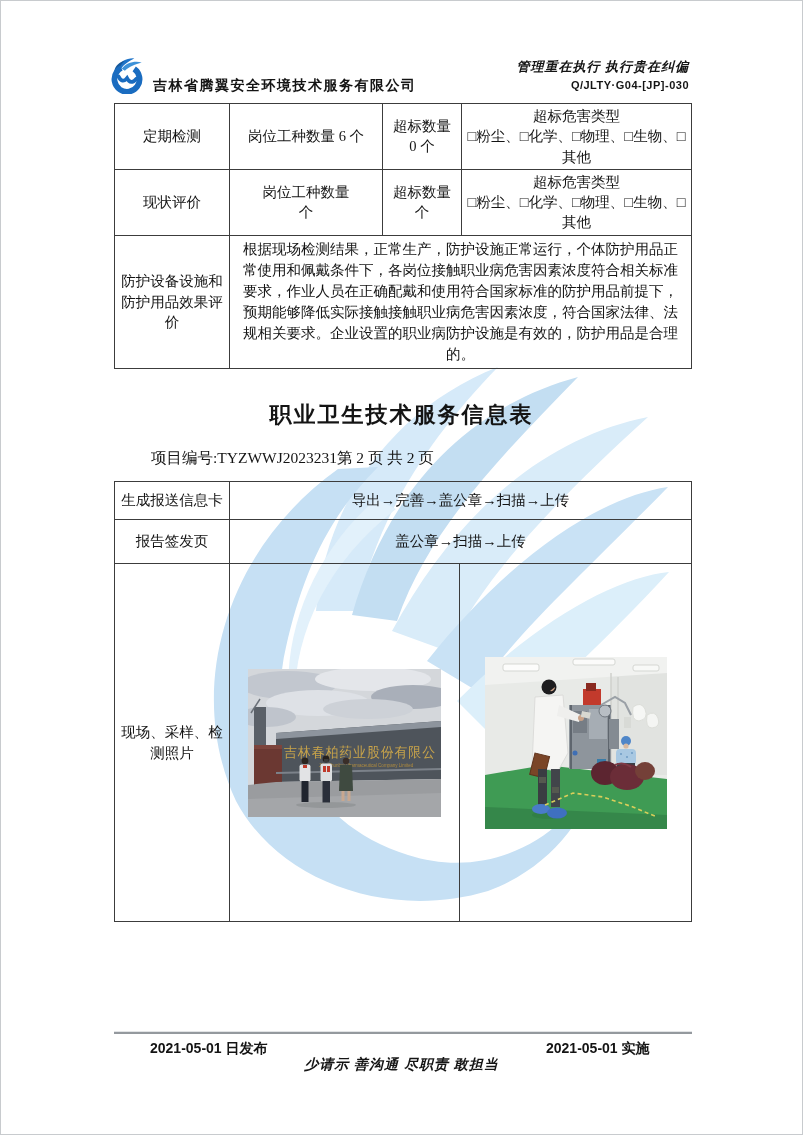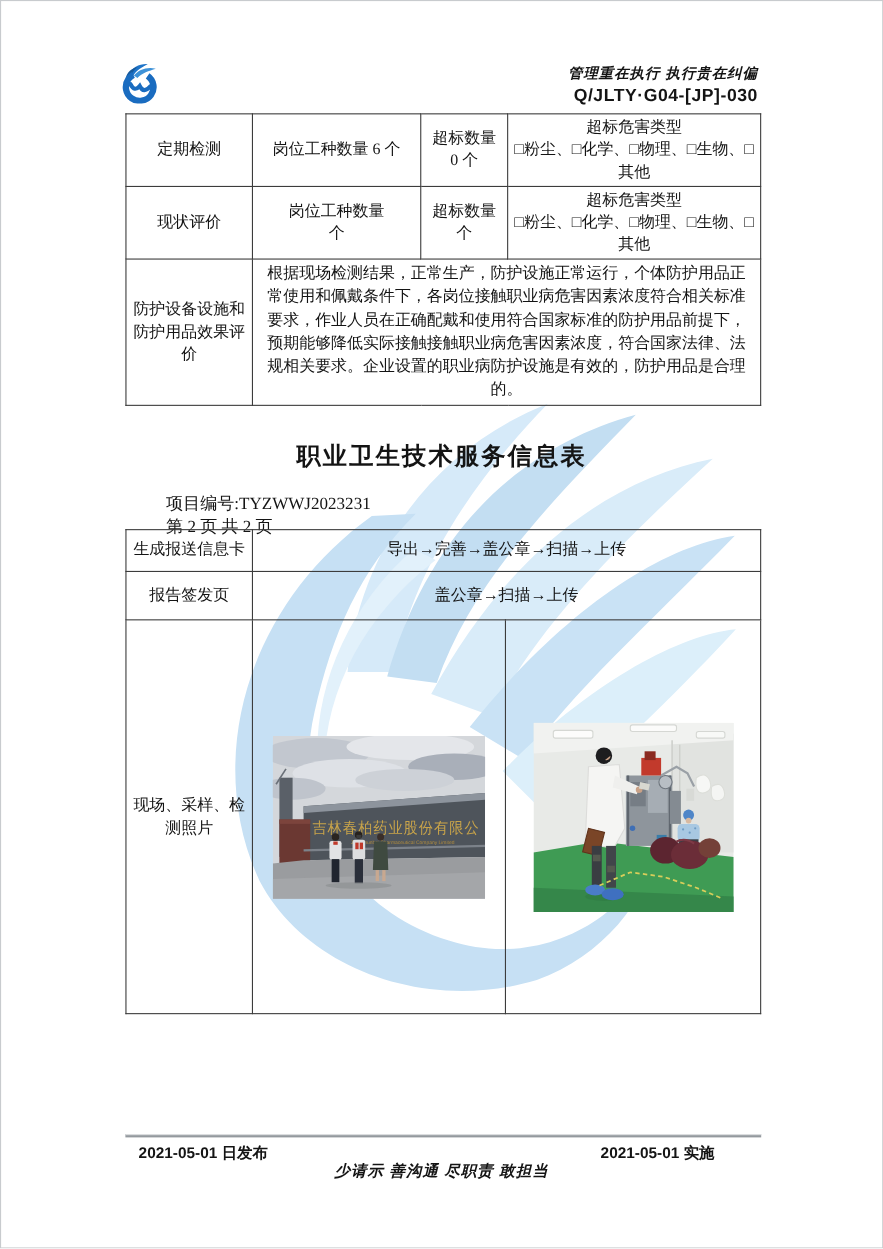--- a/index.html
+++ b/index.html
@@ -8,53 +8,53 @@
         font-family:"Liberation Serif", serif;color:#141414;}
   .wm{position:absolute;left:165px;top:348px;width:505px;height:565px;z-index:0;}
 
   
   .logo{position:absolute;left:104px;top:55px;width:44px;height:38px;z-index:2;}
   .company{position:absolute;left:152px;top:76px;z-index:2;
            font-family:"Liberation Sans",sans-serif;font-weight:bold;font-size:14px;letter-spacing:1.5px;}
   .header-right{position:absolute;top:57px;right:113px;text-align:right;z-index:2;
                 font-family:"Liberation Sans",sans-serif;}
   .header-slogan{font-weight:bold;font-style:italic;font-size:13px;letter-spacing:1px;margin-left:24px;}
-  .doc-number{font-weight:bold;font-size:16px;margin-top:3px;letter-spacing:0.5px;}
+  .doc-number{font-weight:bold;font-size:11px;margin-top:3px;letter-spacing:0.5px;}
 
   
   table{border-collapse:collapse;table-layout:fixed;background:transparent;}
   td{border:1px solid #3c3c3c;text-align:center;vertical-align:middle;
      font-size:14.5px;line-height:1.4;padding:2px 4px;background:transparent;}
   .t1{position:absolute;left:113px;top:102px;width:577px;z-index:1;}
   .t2{position:absolute;left:113px;top:480px;width:577px;z-index:1;}
   .t1 tr.r1{height:58px;}
   .t1 tr.r2{height:62px;}
   .t1 tr.r3{height:106px;}
   .t2 tr.r1{height:38px;}
   .t2 tr.r2{height:44px;}
   .t2 tr.r3{height:358px;}
   .conclusion{text-align:center;padding:3px 8px;line-height:1.45;}
 
   
   .sheet-title{position:absolute;left:0;top:399px;width:100%;text-align:center;z-index:1;
                font-family:"Liberation Sans",sans-serif;font-weight:bold;font-size:22px;letter-spacing:2px;}
   .meta{position:absolute;left:150px;top:447px;width:502px;display:flex;
-        font-size:15.5px;z-index:1;flex-direction:column;}
+        font-size:15.5px;z-index:1;}
 
   
   .photo-cell{padding:0;vertical-align:middle;}
   .photo{margin:0 auto;}
   .photo svg{display:block;}
   .photo1{width:193px;height:148px;}
   .photo2{width:182px;height:172px;}
 
   
   .footer-line{position:absolute;left:113px;top:1030px;width:578px;height:2px;
                background:#94999e;border-top:1px solid #e2e4e6;z-index:1;}
-  .f-release{position:absolute;left:125px;top:1039px;z-index:1;
+  .f-release{position:absolute;left:149px;top:1039px;z-index:1;
              font-family:"Liberation Sans",sans-serif;font-weight:bold;font-size:14px;}
   .f-slogan{position:absolute;left:0;top:1039px;width:100%;text-align:center;z-index:1;
             font-family:"Liberation Sans",sans-serif;font-weight:bold;font-style:italic;font-size:14px;letter-spacing:1px;margin-top:16px;}
   .f-impl{position:absolute;left:545px;top:1039px;z-index:1;
           font-family:"Liberation Sans",sans-serif;font-weight:bold;font-size:14px;}
   .f-page{position:absolute;left:0;top:1061px;width:100%;text-align:center;z-index:1;
           font-family:"Liberation Sans",sans-serif;font-weight:bold;font-size:14px;}
 </style>
 </head>
 <body>
@@ -71,20 +71,21 @@
     <path d="M210,150 C130,220 100,330 140,420 C110,330 140,230 230,160 Z" fill="#e2f1fb"></path>
   </svg>
 
   <svg class="logo" viewBox="0 0 42 36">
     <path d="M12,11 C14,5 21,1.5 28,2 C23,5 18,7.5 15.5,12 Z" fill="#1f74c8"></path>
     <path d="M16,12 C20,6.5 28,4 35,6 C29,8 23,9.5 19,14 Z" fill="#3e92d8"></path>
     <path d="M9,14 C10,9 14,5.5 19,4.5 C15.5,8 13.5,10.5 12.5,15 Z" fill="#16599c"></path>
     <circle cx="21" cy="22" r="12" fill="none" stroke="#1a6cc0" stroke-width="5.5" stroke-dasharray="62 14" transform="rotate(-55 21 22)"></circle>
     <path d="M13,19.5 q3.5,7 8,1.5 q3.5,7 9,0.5" stroke="#1a6cc0" stroke-width="3.6" fill="none" stroke-linecap="round"></path>
   </svg>
+  <div class="company">吉林省腾翼安全环境技术服务有限公司</div>
   <div class="header-right">
     <div class="header-slogan">管理重在执行 执行贵在纠偏</div>
     <div class="doc-number">Q/JLTY·G04-[JP]-030</div>
   </div>
 
   <table class="t1">
     <colgroup>
         <col style="width:115px">
         <col style="width:153px">
         <col style="width:79px">

